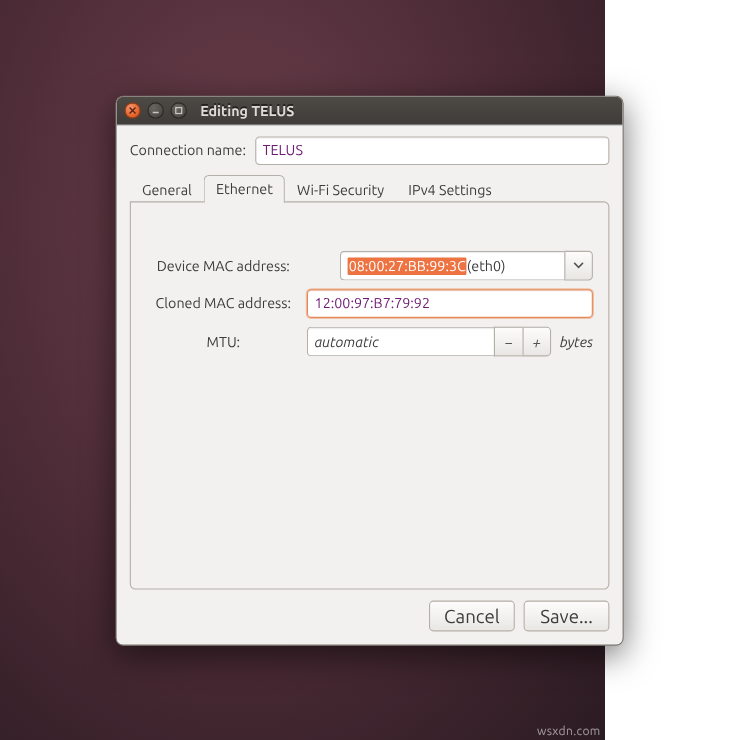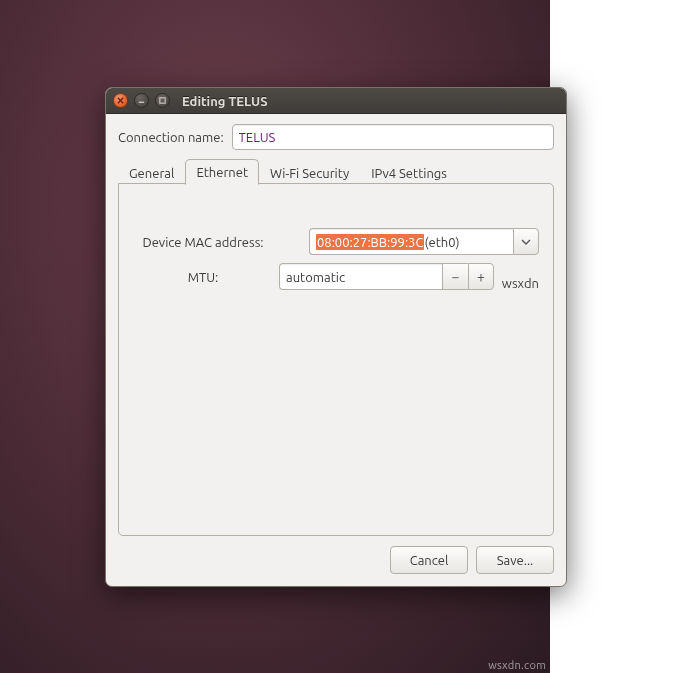--- a/index.html
+++ b/index.html
@@ -160,23 +160,24 @@
     color: #fff;
     padding: 1px 1px;
     border-radius: 1px;
   }
   .focused {
     border-color: #e58b5a !important;
     box-shadow: 0 0 0 1px rgba(232,119,58,0.4), inset 0 1px 1px rgba(0,0,0,0.06) !important;
   }
   .spinner-wrap {
     display: flex;
-    align-items: flex-end;
+    align-items: center;
     gap: 8px;
     flex: 1;
+    font-style: italic;
   }
   .spinner {
     display: flex;
     height: 27px;
     flex: 1;
     max-width: 228px;
   }
   .spinner .spin-input {
     flex: 1;
     border: 1px solid #b4afa8;
@@ -203,21 +204,21 @@
     justify-content: flex-end;
     gap: 8px;
     padding-top: 10px;
   }
   button.btn {
     min-width: 78px;
     height: 28px;
     border: 1px solid #b4afa8;
     border-radius: 4px;
     background: linear-gradient(to bottom, #fdfcfb, #e9e7e4);
-    font-size: 13px;
+    font-size: 17px;
     font-family: inherit;
     color: #3c3c3c;
     padding: 0 12px;
     cursor: pointer;
   }
   .watermark {
     position: absolute;
     right: 4px; bottom: 2px;
     font-size: 11px;
     color: rgba(255,255,255,0.55);
@@ -277,30 +278,34 @@
             <div class="combo-btn">
               <span>
                 <svg width="10" height="10" viewBox="0 0 10 10">
                     <path d="M1 3 L5 7 L9 3" fill="none" stroke="#555" stroke-width="1.4"></path>
                   </svg>
               </span>
             </div>
           </div>
         </div>
 
+        <div class="formrow">
+          <span class="lbl">Cloned MAC address:</span>
+          <input class="textfield focused" type="text" value="12:00:97:B7:79:92" style="">
+        </div>
 
         <div class="formrow">
           <span class="lbl">MTU:</span>
           <div class="spinner-wrap">
             <div class="spinner">
               <div class="spin-input">automatic</div>
               <div class="spin-btn minus">−</div>
               <div class="spin-btn plus">+</div>
             </div>
-            <span>wsxdn</span>
+            <span>bytes</span>
           </div>
         </div>
 
       </div>
 
       <div class="buttonbar">
         <button class="btn">Cancel</button>
         <button class="btn">Save...</button>
       </div>
 

